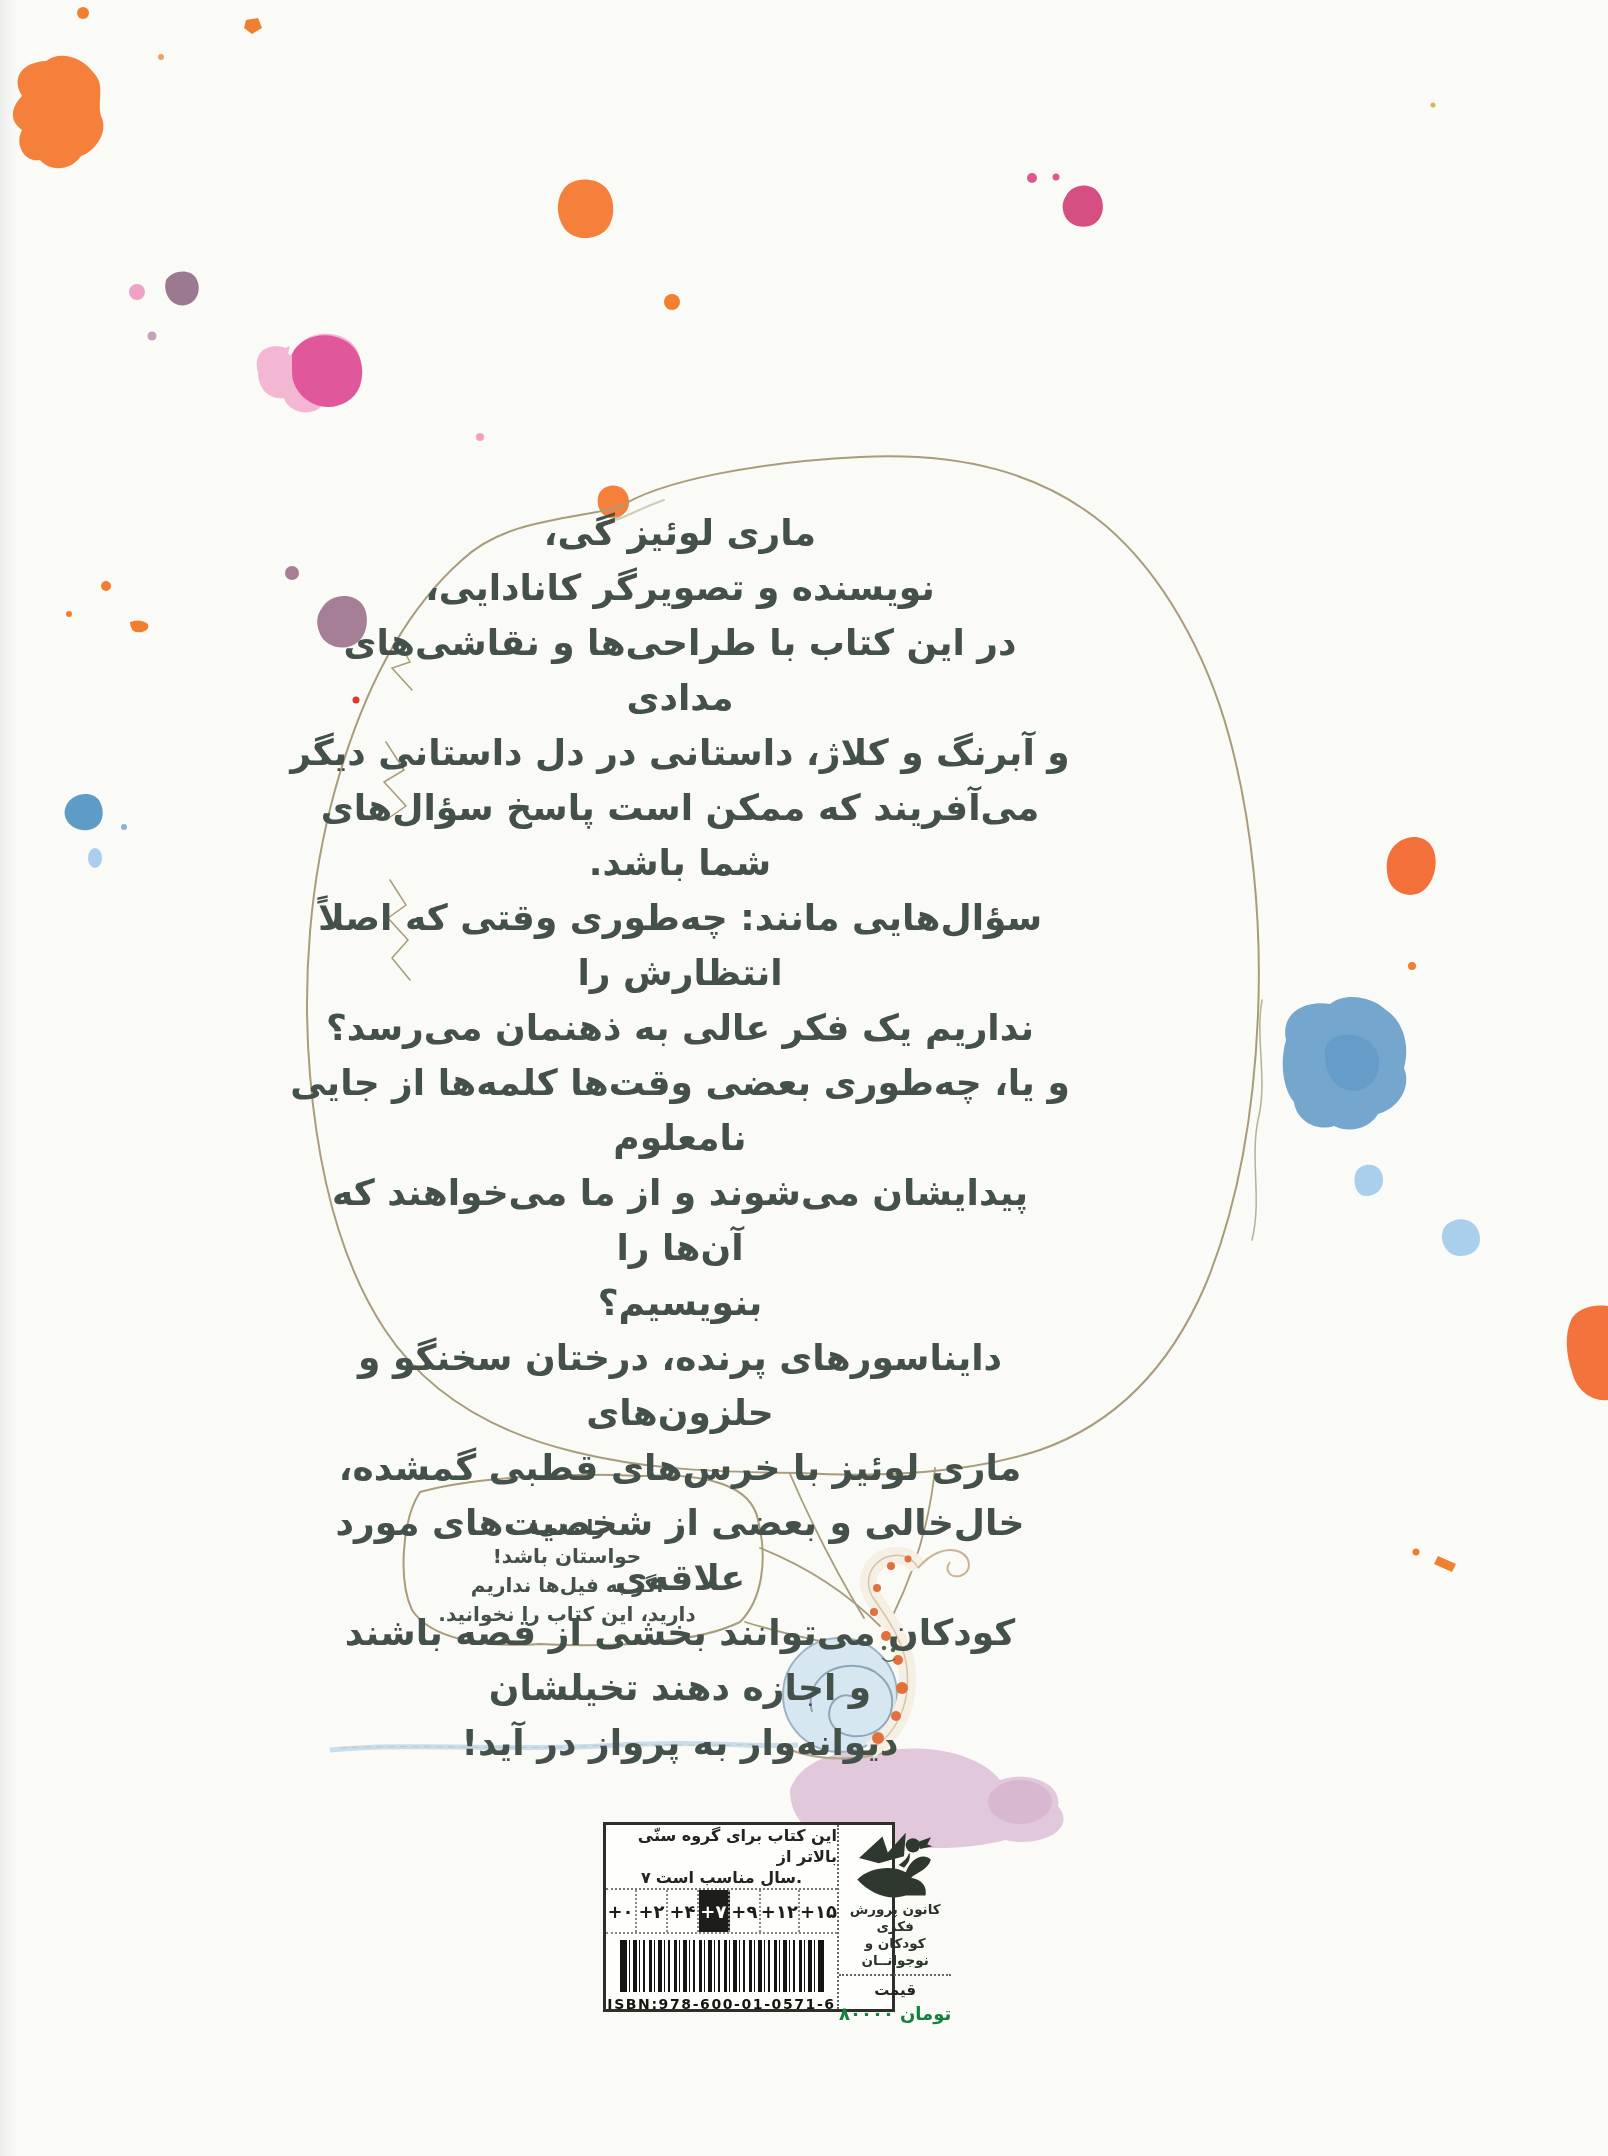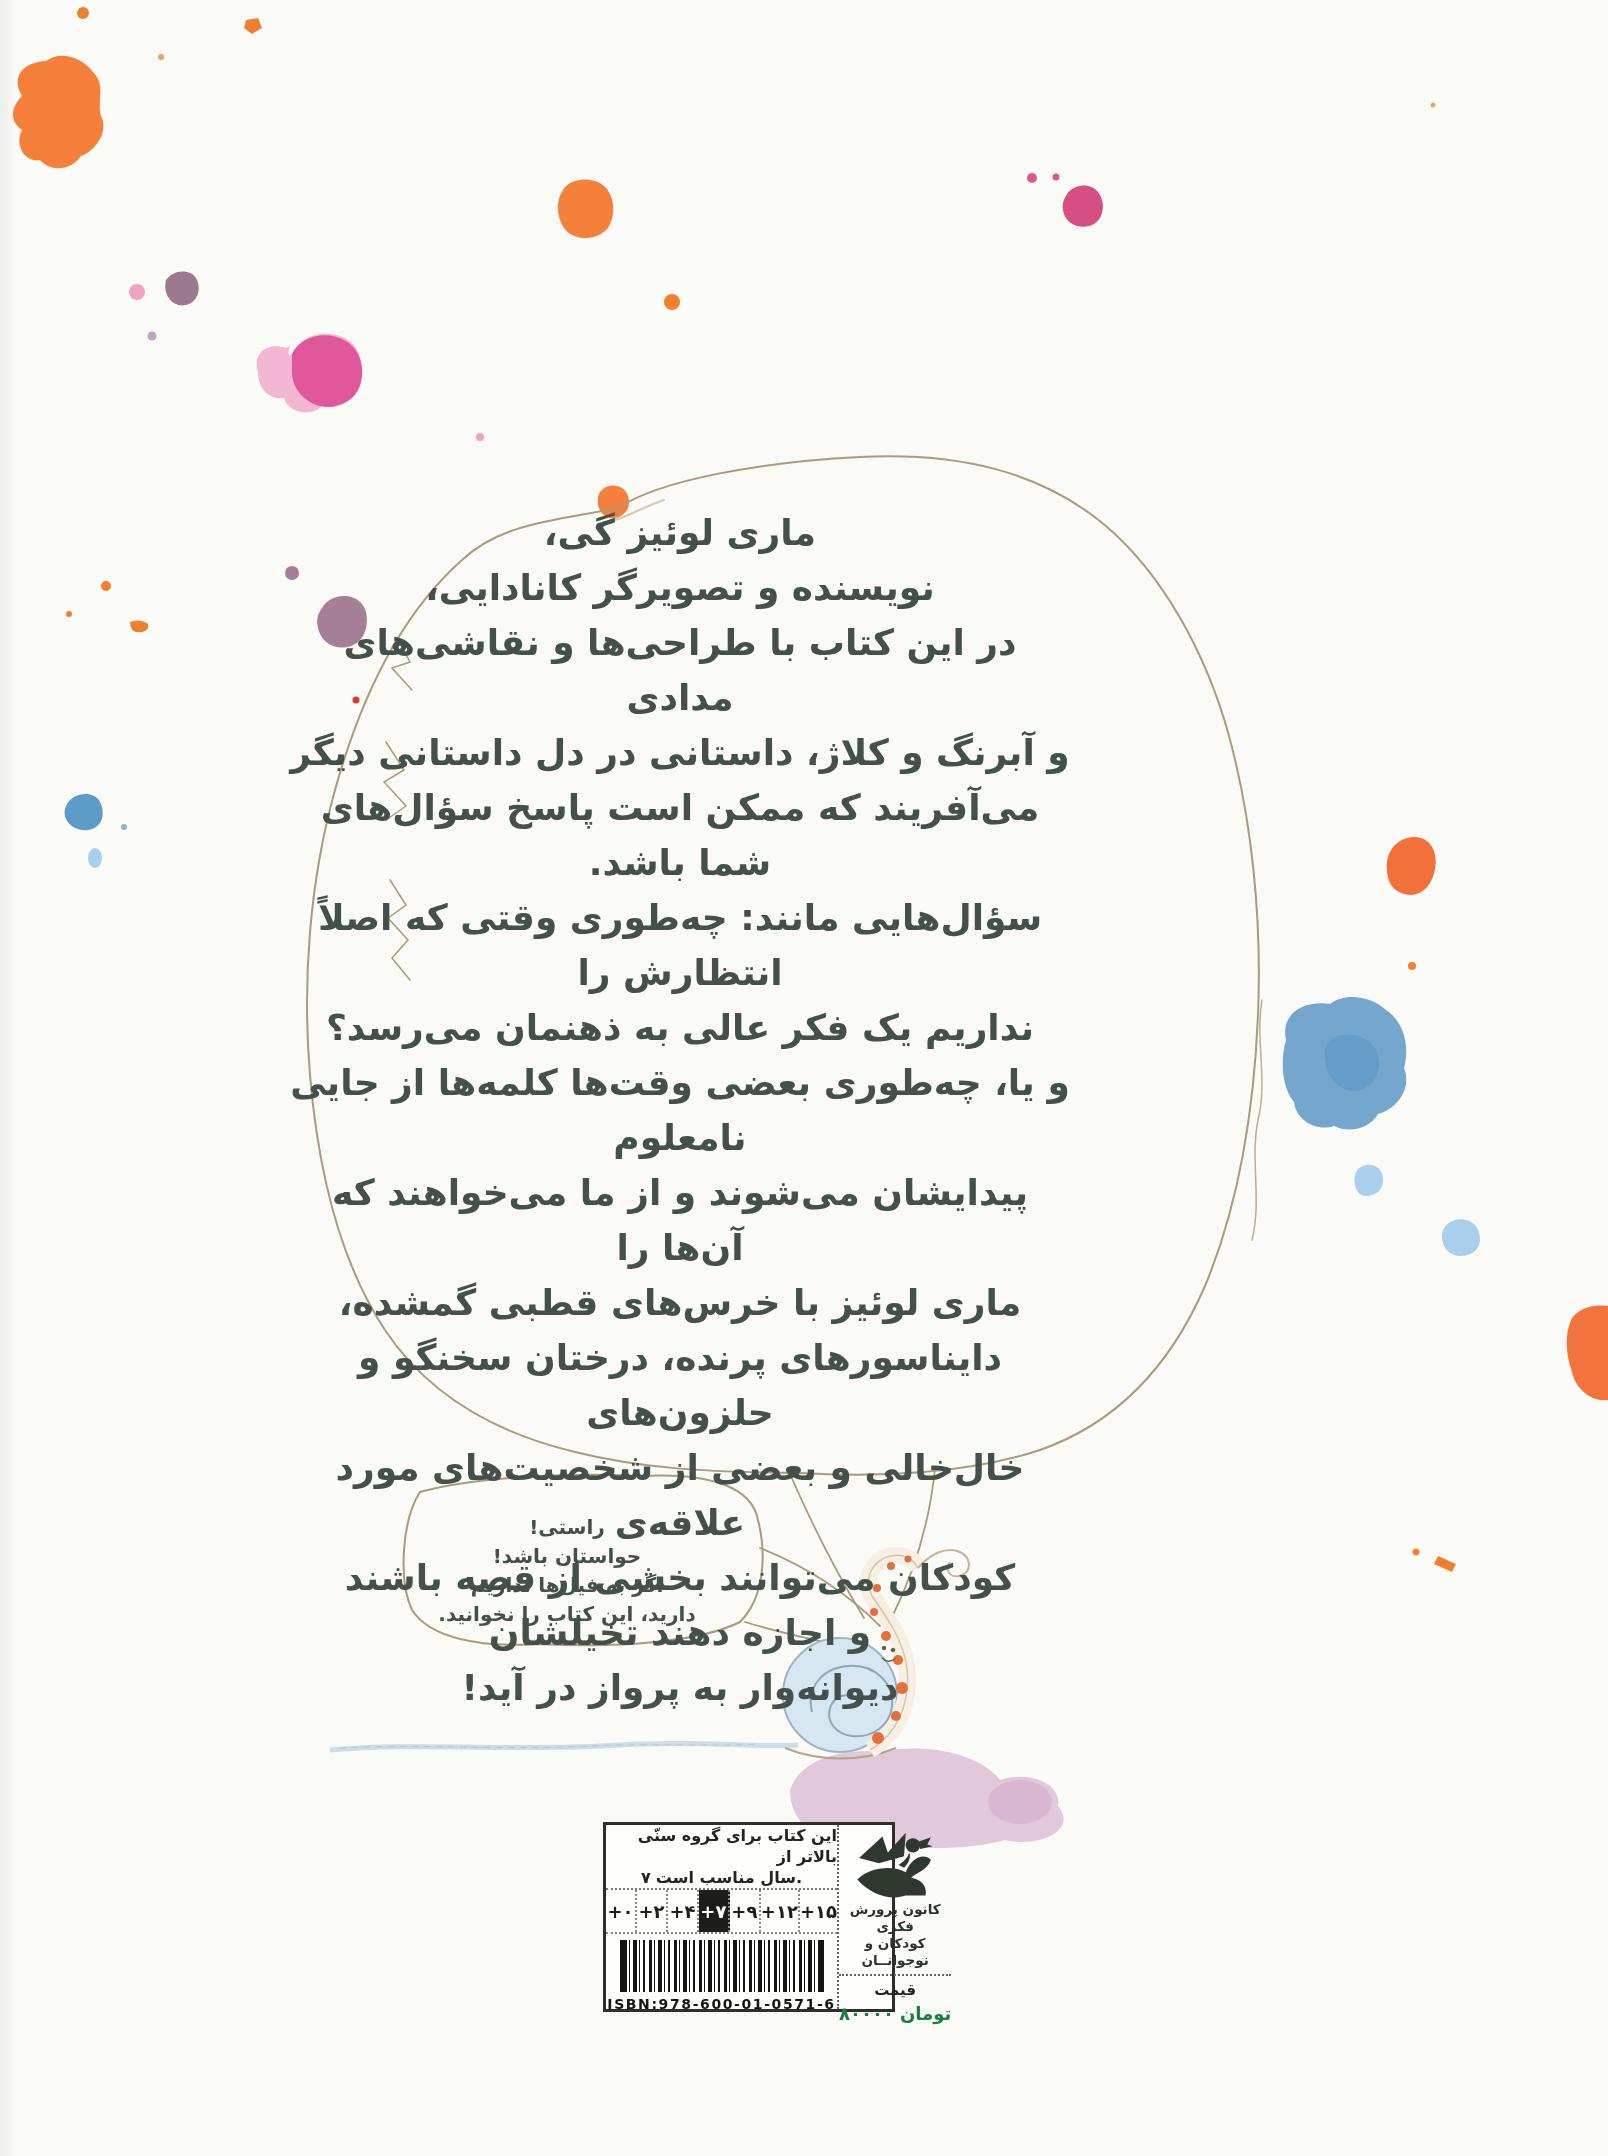--- a/index.html
+++ b/index.html
@@ -174,22 +174,23 @@
   <div class="main-text">
     <div>ماری لوئیز گی،</div>
     <div>نویسنده و تصویرگر کانادایی،</div>
     <div>در این کتاب با طراحی‌ها و نقاشی‌های مدادی</div>
     <div>و آبرنگ و کلاژ، داستانی در دل داستانی دیگر</div>
     <div>می‌آفریند که ممکن است پاسخ سؤال‌های شما باشد.</div>
     <div>سؤال‌هایی مانند: چه‌طوری وقتی که اصلاً انتظارش را</div>
     <div>نداریم یک فکر عالی به ذهنمان می‌رسد؟</div>
     <div>و یا، چه‌طوری بعضی وقت‌ها کلمه‌ها از جایی نامعلوم</div>
     <div>پیدایشان می‌شوند و از ما می‌خواهند که آن‌ها را</div>
+    <div>بنویسیم؟</div>
+    <div>دایناسورهای پرنده، درختان سخنگو و حلزون‌های</div>
     <div>ماری لوئیز با خرس‌های قطبی گمشده،</div>
-    <div>دایناسورهای پرنده، درختان سخنگو و حلزون‌های</div>
     <div>خال‌خالی و بعضی از شخصیت‌های مورد علاقه‌ی</div>
     <div>کودکان می‌توانند بخشی از قصه باشند</div>
     <div>و اجازه دهند تخیلشان</div>
     <div>دیوانه‌وار به پرواز در آید!</div>
   </div>
 
   <div class="small-text">
     <div>راستی!</div>
     <div>حواستان باشد!</div>
     <div>اگر به فیل‌ها نداریم</div>

